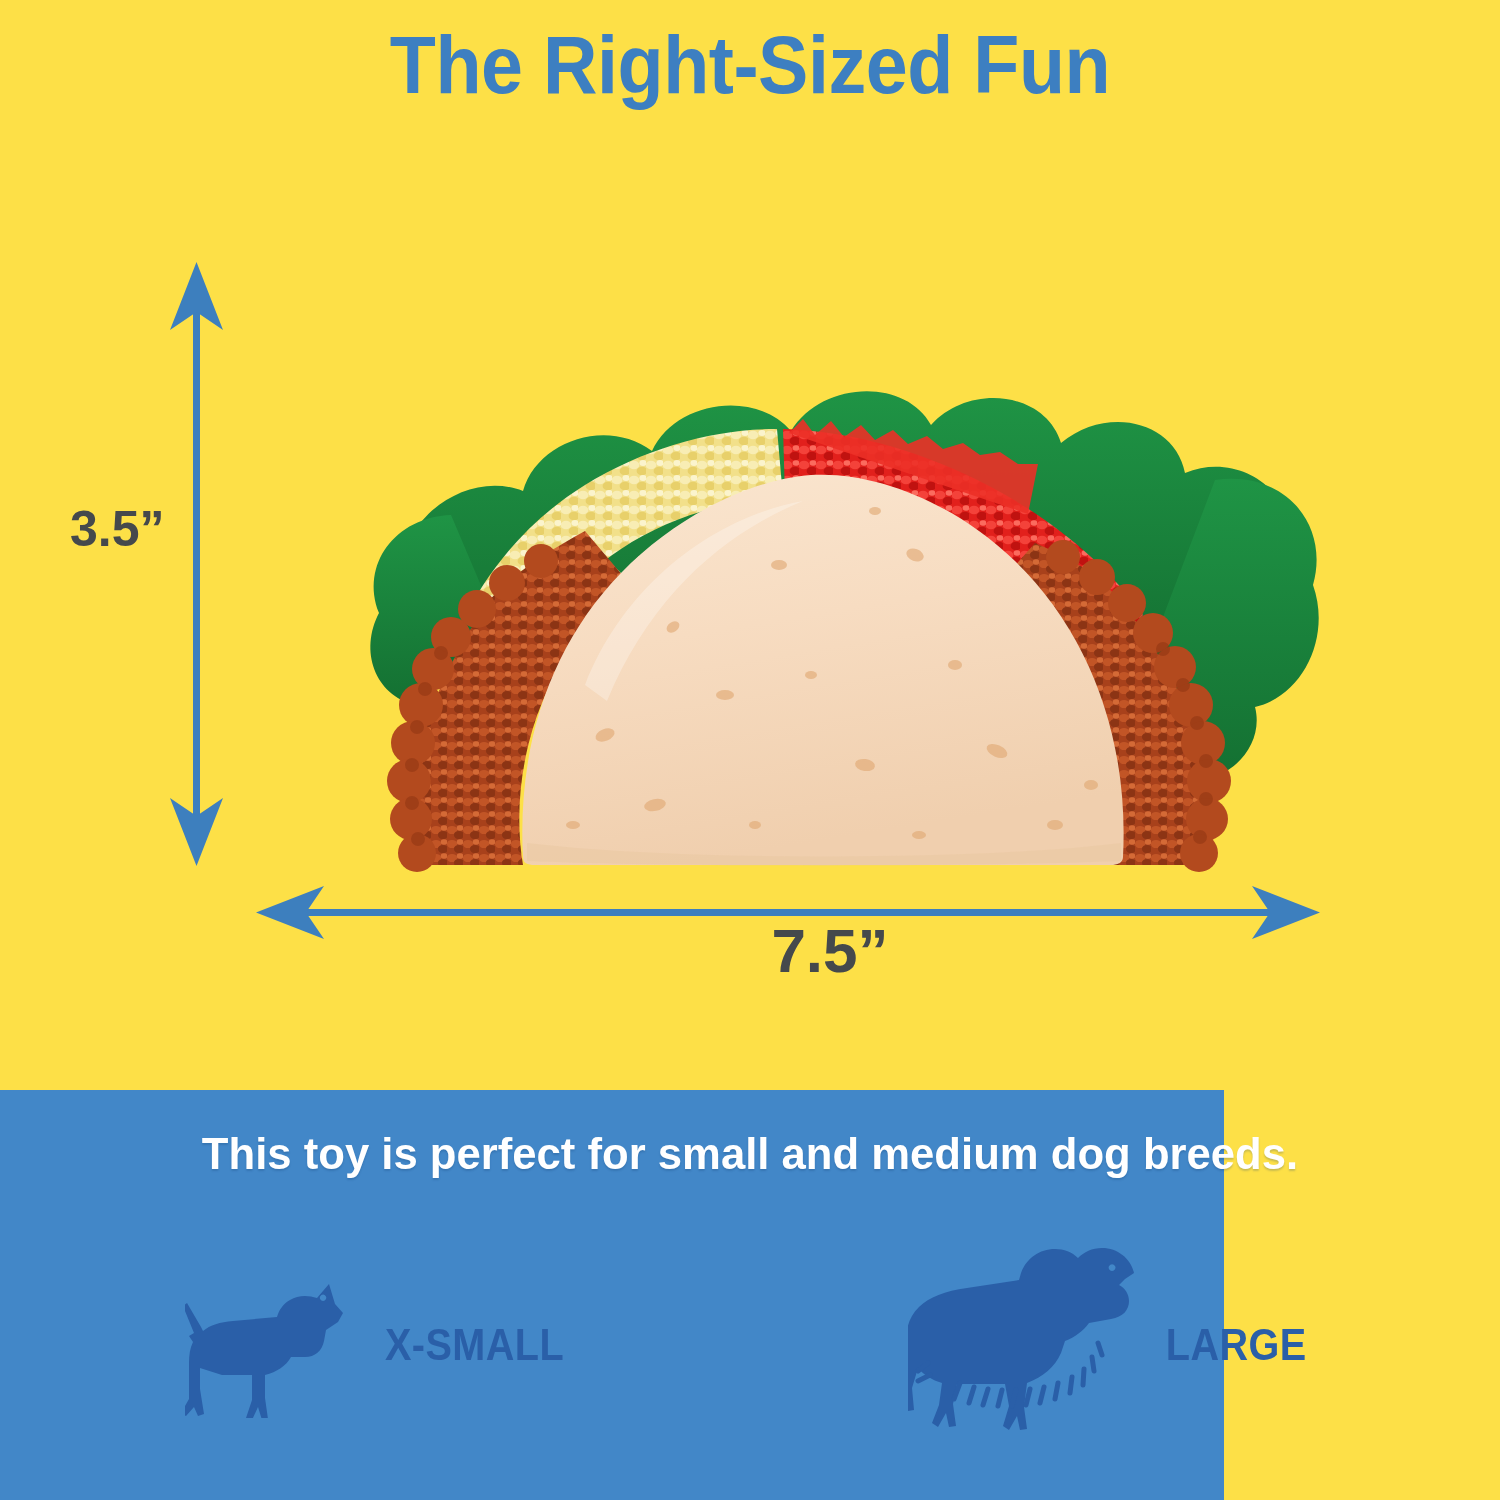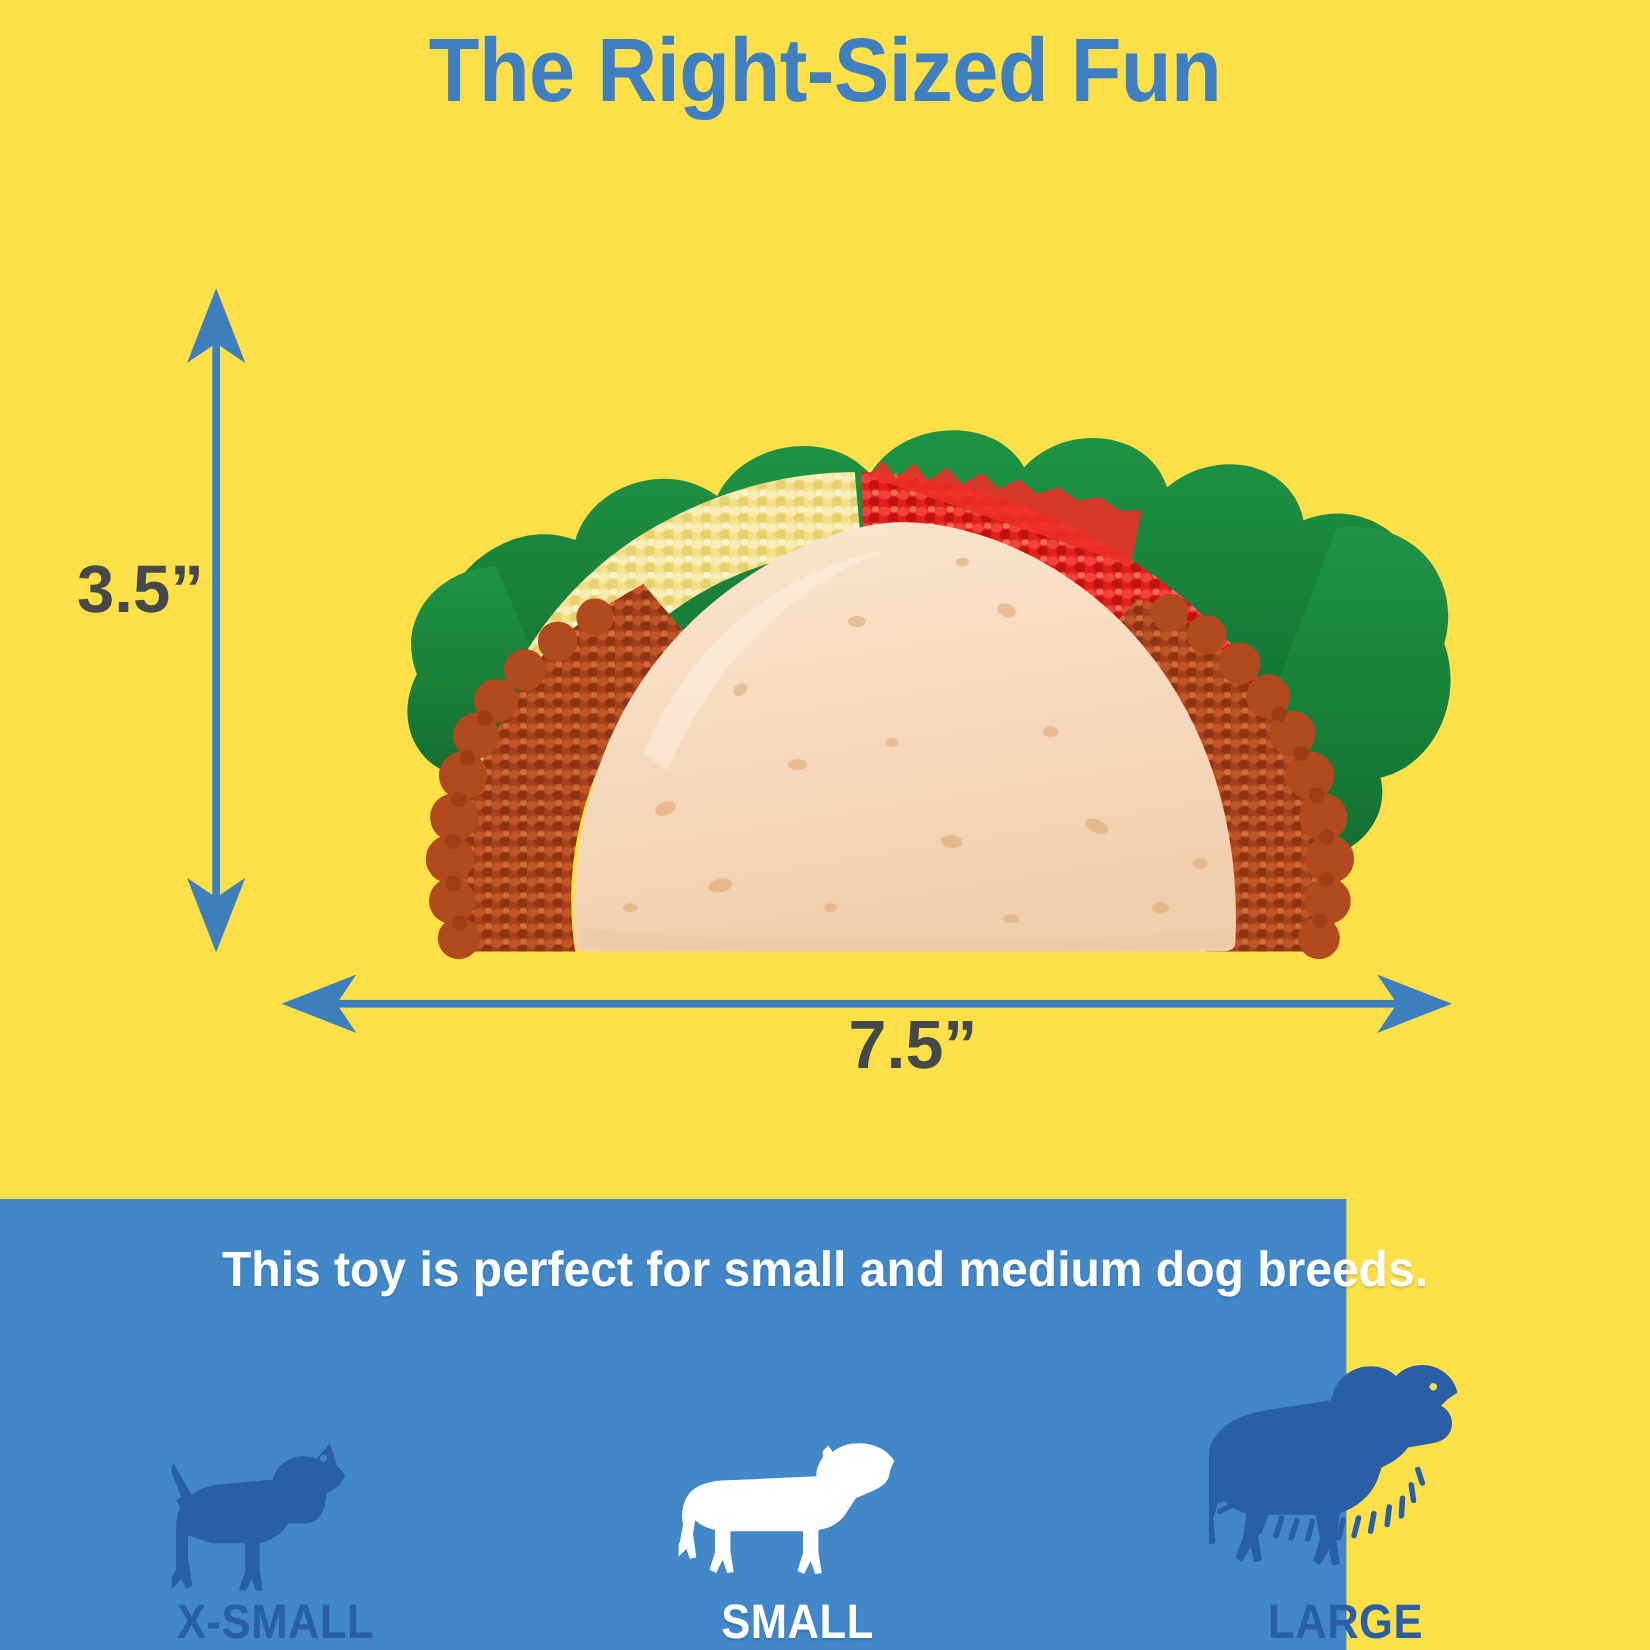--- a/index.html
+++ b/index.html
@@ -28,21 +28,21 @@
   .hero { position:absolute; top:0; left:0; width:1500px; height:1090px; }
   .taco-svg { position:absolute; left:255px; top:265px; }
 
   
   .dim-label {
     position:absolute;
     font-weight:bold;
     color:#45494c;
     white-space:nowrap;
   }
-  .dim-v { left:70px; top:500px; font-size:61px; }
+  .dim-v { left:70px; top:500px; font-size:50px; }
   .dim-h { left:0; top:915px; width:1500px; text-align:center; font-size:62px;
            transform:translateX(80px); }
 
   .arrow-svg { position:absolute; left:0; top:0; }
 
   
   .banner {
     position:absolute; left:0; top:1090px; width:1224px; height:410px;
     background:#4287c8;
   }
@@ -53,21 +53,21 @@
     transform:scaleX(0.97);
     white-space:nowrap;
     text-shadow:0 2px 2px rgba(20,60,110,.22);
   }
   .sizes {
     position:absolute; top:95px; left:0; width:1500px; height:315px;
     display:flex; align-items:flex-end; justify-content:space-around;
     padding:0 18px;
   }
   .size-item {
-    display:flex; flex-direction:column; align-items:center; justify-content:flex-end;
+    display:flex; flex-direction:row; align-items:center; justify-content:flex-end;
     height:315px;
   }
   .size-figure { display:flex; align-items:flex-end; justify-content:center; }
   .size-label {
     margin-top:4px;
     font-size:44px; font-weight:bold; letter-spacing:0.5px;
     transform:scaleX(0.9);
     white-space:nowrap;
   }
   .size-label.on  { color:#ffffff; text-shadow:0 2px 2px rgba(20,60,110,.30); }
@@ -287,33 +287,20 @@
               c-7 4 -11 10 -13 17 l-44 4 c-13 1 -23 4 -30 10 l-2 -4 l-14 -24 l-4 3 l11 27
               l-5 3 l4 6 c-3 6 -4 13 -4 21 l0 36 l-8 14 l5 3 l8 -9 l4 9 l6 -2 l-4 -25
               l0 -21 l22 7 l30 0 l0 25 l-6 18 l6 2 l6 -13 l4 13 l6 -1 l-3 -21 l0 -23
               c12 -3 21 -9 26 -18 l14 0 c10 0 17 -6 19 -16 l2 -11 l12 -8 l5 -9 l-8 -9 Z
               M138 33 a3.2 3.2 0 1 1 0.1 0 Z"></path>
           </svg>
         </div>
         <div class="size-label off">X-SMALL</div>
       </div>
 
-      <div class="size-item">
-        <div class="size-figure">
-          <svg width="215" height="150" viewBox="0 0 215 150">
-            <path fill="#ffffff" d="M196 32 c-6 -10 -18 -16 -32 -16 c-10 0 -18 3 -24 8
-              l-4 -6 l-5 5 l0 6 c-4 5 -6 11 -6 17 l-86 4 c-15 1 -26 6 -31 14
-              c-5 8 -6 18 -4 26 l-3 16 l-7 10 l6 3 l7 -7 l3 9 l6 -1 l-3 -22 l2 -12
-              c4 4 10 7 18 9 l0 20 l-5 16 l6 3 l6 -12 l4 12 l6 -1 l-3 -19 l0 -18 l66 0
-              l0 20 l-5 16 l6 3 l6 -12 l4 12 l6 -1 l-3 -19 l0 -20 c12 -2 20 -7 25 -15
-              l9 -14 l18 -8 c9 -4 13 -10 13 -17 Z"></path>
-          </svg>
-        </div>
-        <div class="size-label on">SMALL</div>
-      </div>
 
 
       <div class="size-item">
         <div class="size-figure">
           <svg width="250" height="220" viewBox="0 0 250 220">
             <path fill="#2a5fa8" d="M226 40 c-3 -14 -16 -25 -32 -25 c-10 0 -18 4 -24 10
               c-6 -6 -14 -9 -23 -9 c-16 0 -29 10 -34 24 l-2 7 l-52 8 c-22 3 -38 9 -48 19
               c-8 8 -12 17 -12 27 l-18 -10 l-2 5 l16 16 c-1 8 0 16 3 24 l-8 22 l-8 14 l6 4
               l9 -12 l3 14 l6 -1 l-2 -22 l6 -20 c6 7 14 12 24 15 l-3 22 l-7 18 l6 4 l8 -14
               l3 14 l7 -1 l-3 -22 l4 -20 l48 0 l4 22 l-6 20 l6 4 l8 -14 l3 14 l7 -1 l-3 -22

